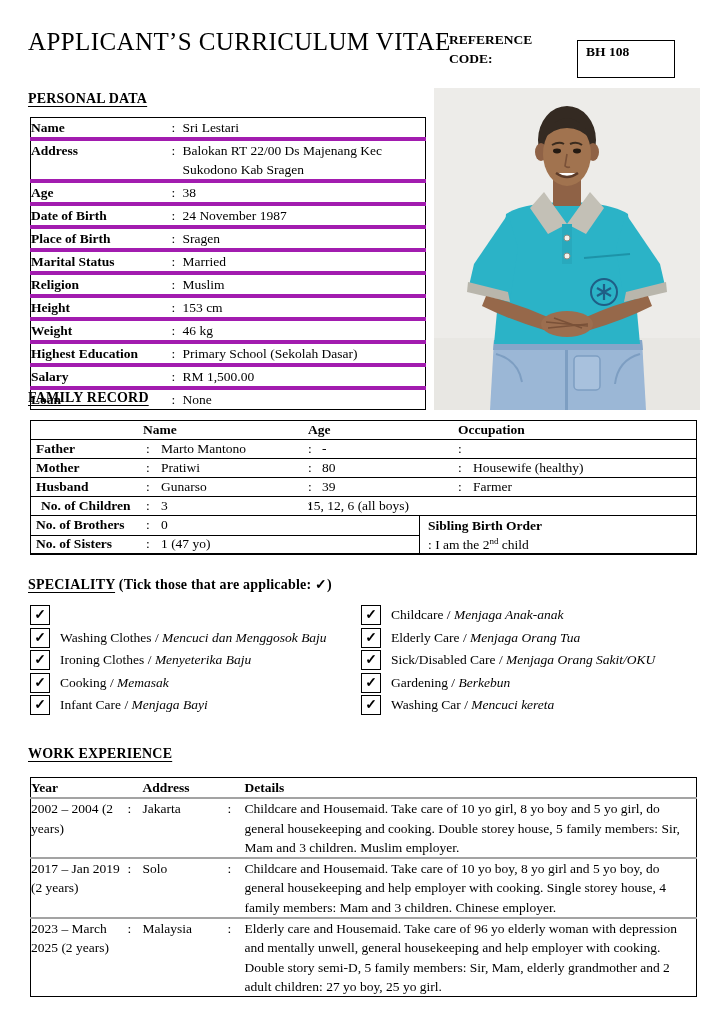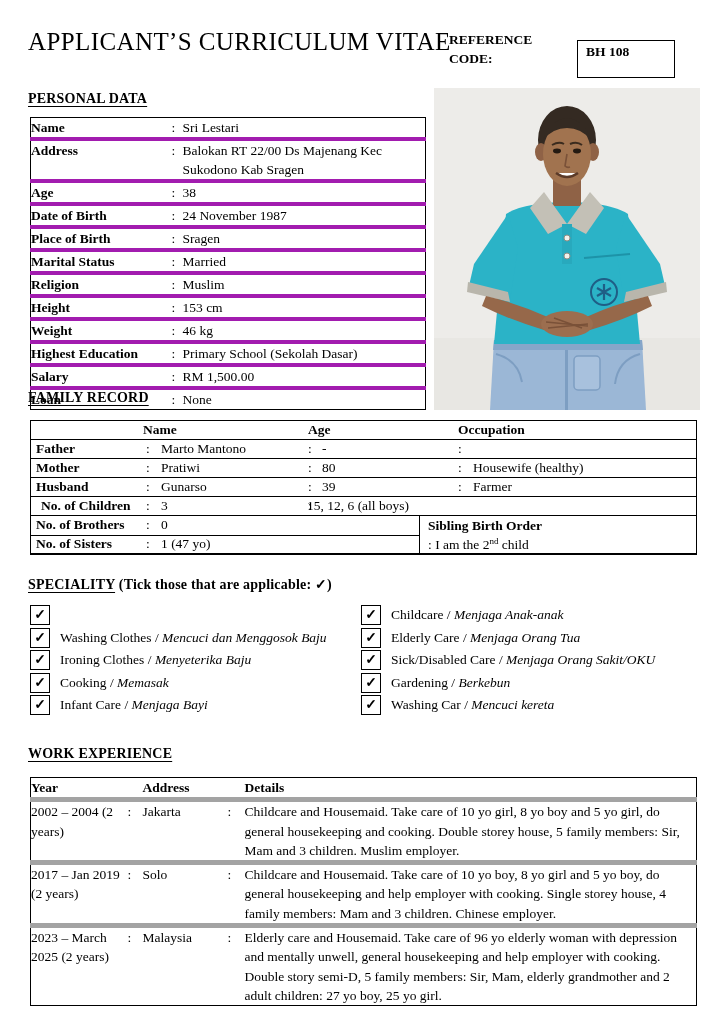--- a/index.html
+++ b/index.html
@@ -88,21 +88,21 @@
   .sp-label { margin-left:10px; font-size:13.5px; white-space:nowrap; }
   .sp-label .it { font-style:italic; }
 
   
   table.wx {
     position:absolute; left:30px; top:777px; width:667px;
     border-collapse:collapse; border:1.5px solid #000;
     font-size:13.5px;
   }
   table.wx td { vertical-align:top; line-height:19.3px; padding:0; }
-  table.wx tr + tr td { border-top:5px solid #a3a3a3; }
+  table.wx tr + tr td { border-top:2px solid #a3a3a3; }
   td.wx-year  { width:97px; padding-left:5px; padding-right:14px; }
   td.wx-c1    { width:15px; }
   td.wx-loc   { width:85px; }
   td.wx-c2    { width:17px; }
   td.wx-det   { padding-right:6px; }
   .wx-head td { font-weight:bold; line-height:19px; }
 </style>
 </head>
 <body>
 

